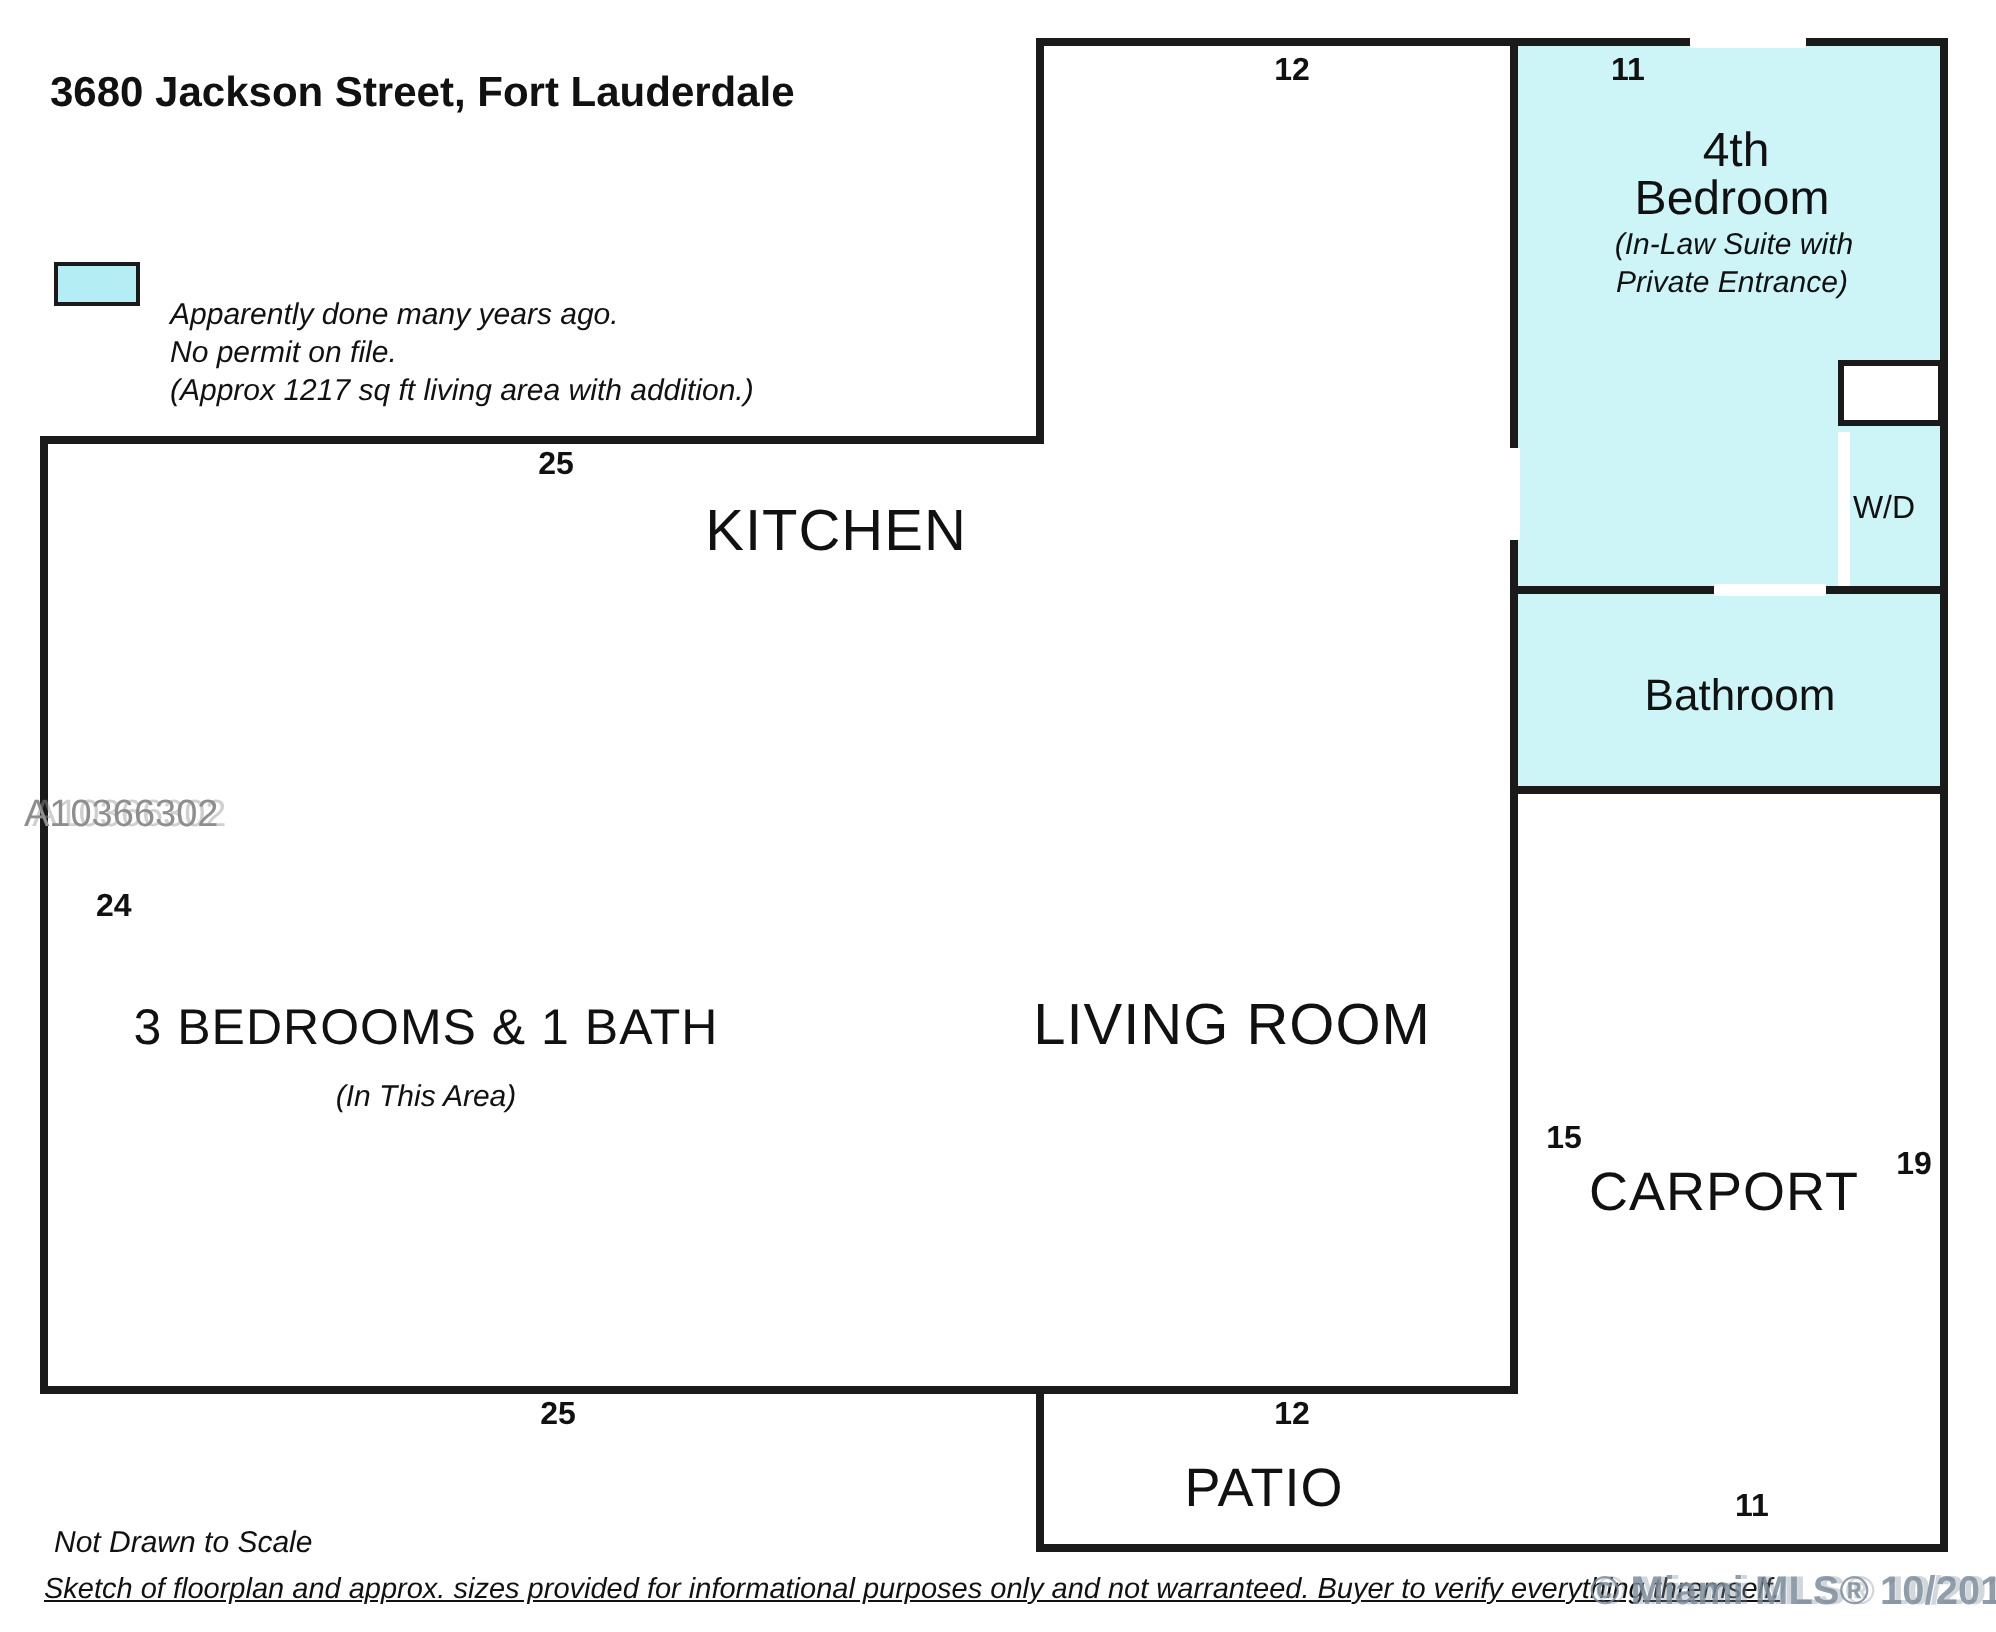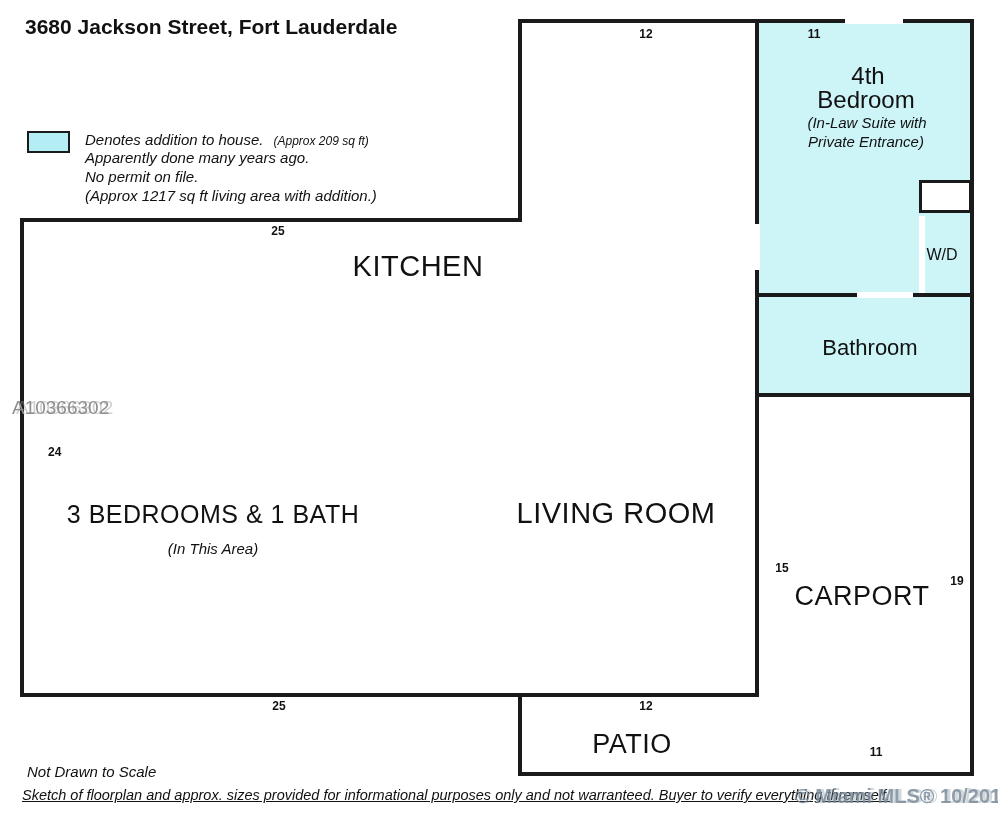--- a/index.html
+++ b/index.html
@@ -8,23 +8,23 @@
     font-family:"Liberation Sans",sans-serif;color:#111;
   }
   .fill{position:absolute;background:#cdf4f7;}
   .wall{position:absolute;background:#1a1a1a;}
   .gap{position:absolute;background:#ffffff;}
   .txt{position:absolute;white-space:nowrap;line-height:1;}
   .ctr{transform:translateX(-50%);}
   .room{font-size:29px;letter-spacing:.5px;}
   .room-md{font-size:24px;}
   .room-sm{font-size:27px;letter-spacing:.5px;text-align:center;}
-  .dim{font-size:12px;font-weight:600;}
+  .dim{font-size:16px;font-weight:600;}
   .note{font-size:15px;font-style:italic;}
-  .title{font-size:21px;font-weight:bold;}
+  .title{font-size:21px;font-weight:bold;margin-top:20px;}
   .legend-row{position:absolute;display:flex;align-items:baseline;gap:10px;}
   .legend-main{font-size:15px;font-style:italic;}
   .legend-small{font-size:12px;font-style:italic;}
   .swatch{position:absolute;background:#b5edf4;border:2px solid #1a1a1a;box-sizing:border-box;}
   .closet{position:absolute;background:#ffffff;border:3px solid #1a1a1a;box-sizing:border-box;}
   .wm-id{font-size:19px;font-weight:500;color:#8e8e8e;text-shadow:4px 0 0 rgba(150,150,150,.45);}
   .wm-stamp{font-size:20px;font-weight:600;color:rgba(125,140,155,.85);text-shadow:3px 0 0 rgba(125,140,155,.35);}
   .foot1{font-size:15px;font-style:italic;}
   .foot2{font-size:14.5px;font-style:italic;text-decoration:underline;}
 </style>
@@ -51,24 +51,20 @@
   <div class="gap" style="left:845px;top:18px;width:58px;height:6px;"></div>
   <div class="gap" style="left:754px;top:224px;width:6px;height:46px;"></div>
   <div class="gap" style="left:857px;top:292px;width:56px;height:6px;"></div>
 
   <div class="closet" style="left:919px;top:180px;width:53px;height:33px;"></div>
   <div class="gap" style="left:919px;top:216px;width:6px;height:77px;"></div>
 
   <div class="txt title" style="left:25px;top:16px;">3680 Jackson Street, Fort Lauderdale</div>
 
   <div class="swatch" style="left:27px;top:131px;width:43px;height:22px;"></div>
-  <div class="legend-row" style="left:85px;top:131px;">
-    <span class="legend-main">Denotes addition to house.</span>
-    <span class="legend-small">(Approx 209 sq ft)</span>
-  </div>
   <div class="txt legend-main" style="left:85px;top:150px;">Apparently done many years ago.</div>
   <div class="txt legend-main" style="left:85px;top:169px;">No permit on file.</div>
   <div class="txt legend-main" style="left:85px;top:188px;">(Approx 1217 sq ft living area with addition.)</div>
 
   <div class="txt dim ctr" style="left:646px;top:28px;">12</div>
 
   <div class="txt dim ctr" style="left:814px;top:28px;">11</div>
   <div class="txt room-md ctr" style="left:868px;top:64px;">4th</div>
   <div class="txt room-md ctr" style="left:866px;top:88px;">Bedroom</div>
   <div class="txt note ctr" style="left:867px;top:115px;">(In-Law Suite with</div>

